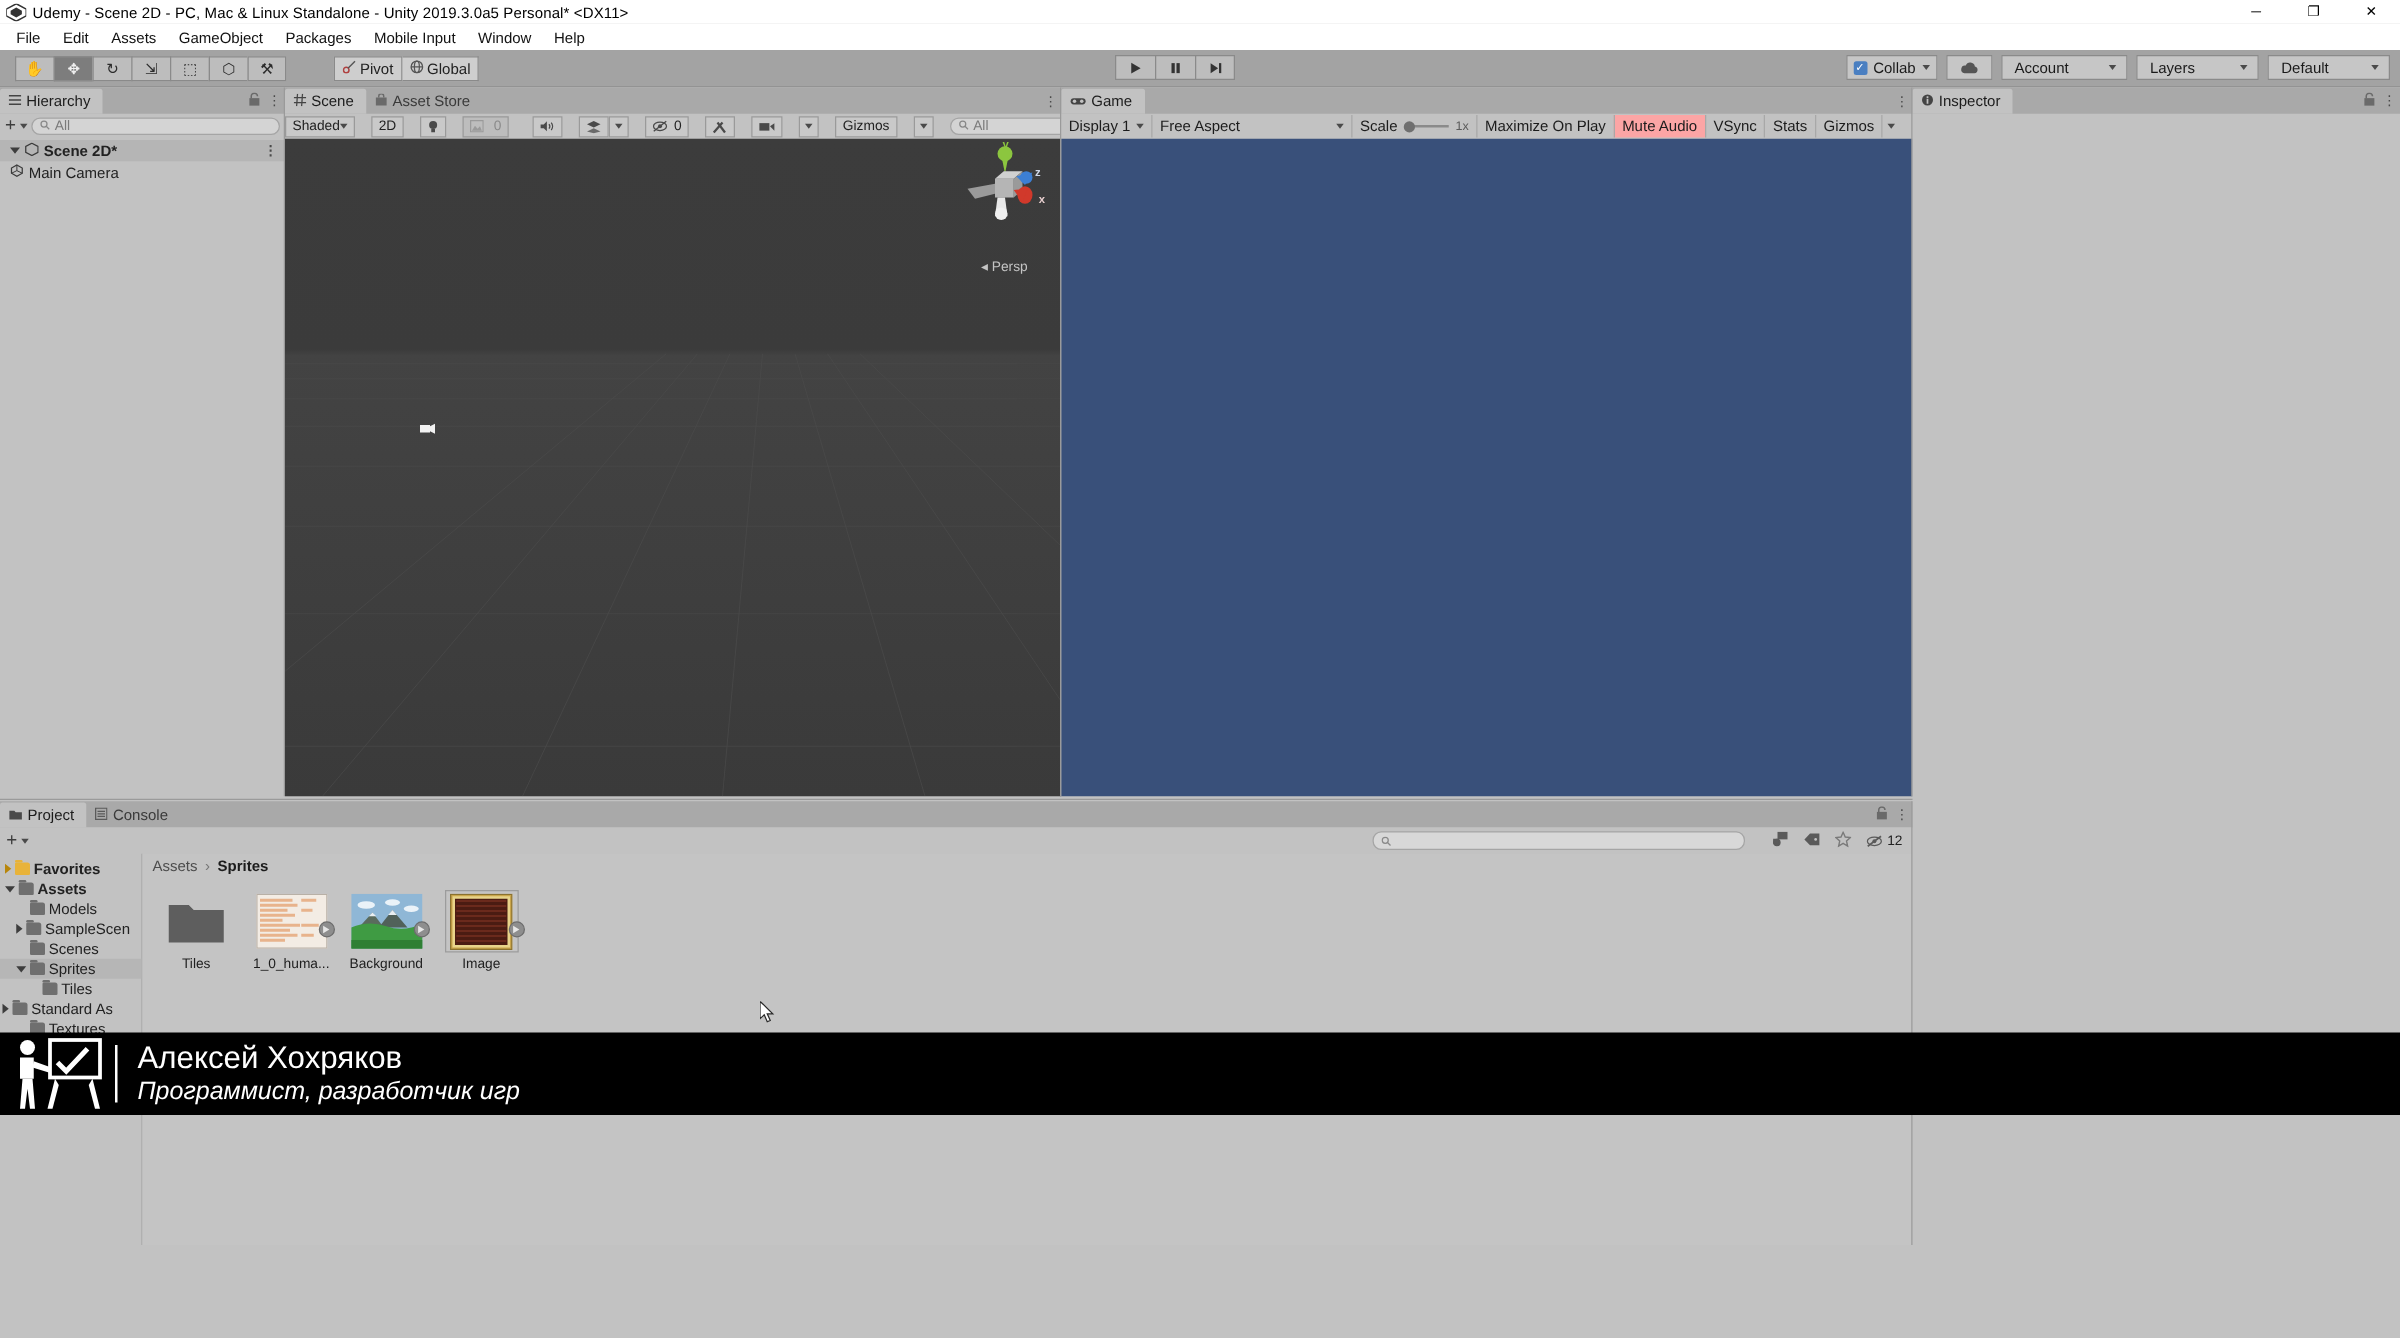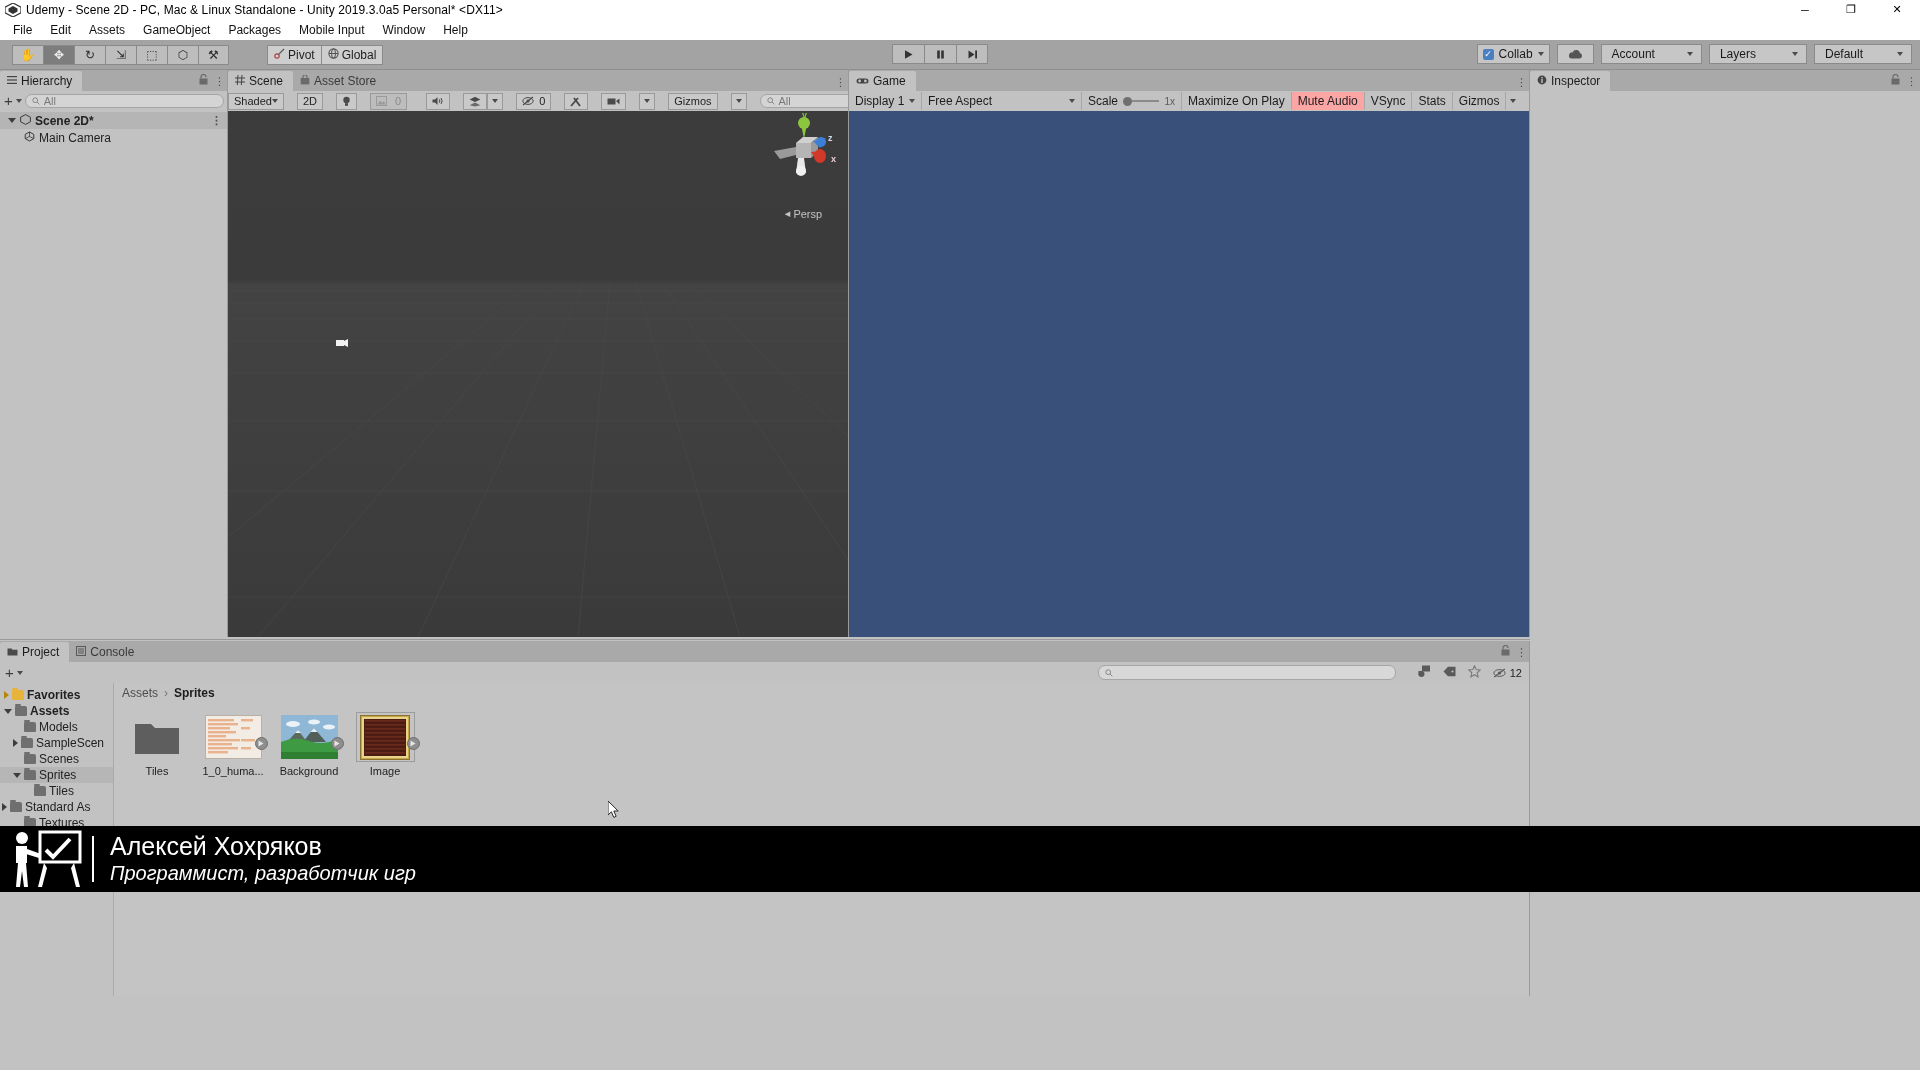--- a/index.html
+++ b/index.html
@@ -341,21 +341,21 @@
       <div class="hier-row scene">
         <span class="tri"></span>
         <span>
           <svg width="11" height="11" viewBox="0 0 11 11">
               <polygon points="5.5,0.6 10.4,3.2 10.4,7.8 5.5,10.4 0.6,7.8 0.6,3.2" fill="none" stroke="#3a3a3a" stroke-width="1"></polygon>
             </svg>
         </span>
         <span>Scene 2D*</span>
         <span style="margin-left:auto;margin-right:6px;color:#4a4a4a;font-size:11px;">⋮</span>
       </div>
-      <div class="hier-row" style="margin-left:16px;">
+      <div class="hier-row" style="">
         <span>
           <svg width="11" height="11" viewBox="0 0 11 11">
               <polygon points="5.5,1 9.8,3.4 9.8,7.6 5.5,10 1.2,7.6 1.2,3.4" fill="none" stroke="#3a3a3a" stroke-width="1"></polygon>
               <line x1="5.5" y1="1" x2="5.5" y2="5.5" stroke="#3a3a3a" stroke-width="0.8"></line>
               <line x1="5.5" y1="5.5" x2="1.2" y2="7.6" stroke="#3a3a3a" stroke-width="0.8"></line>
               <line x1="5.5" y1="5.5" x2="9.8" y2="7.6" stroke="#3a3a3a" stroke-width="0.8"></line>
             </svg>
         </span>
         <span>Main Camera</span>
       </div>

